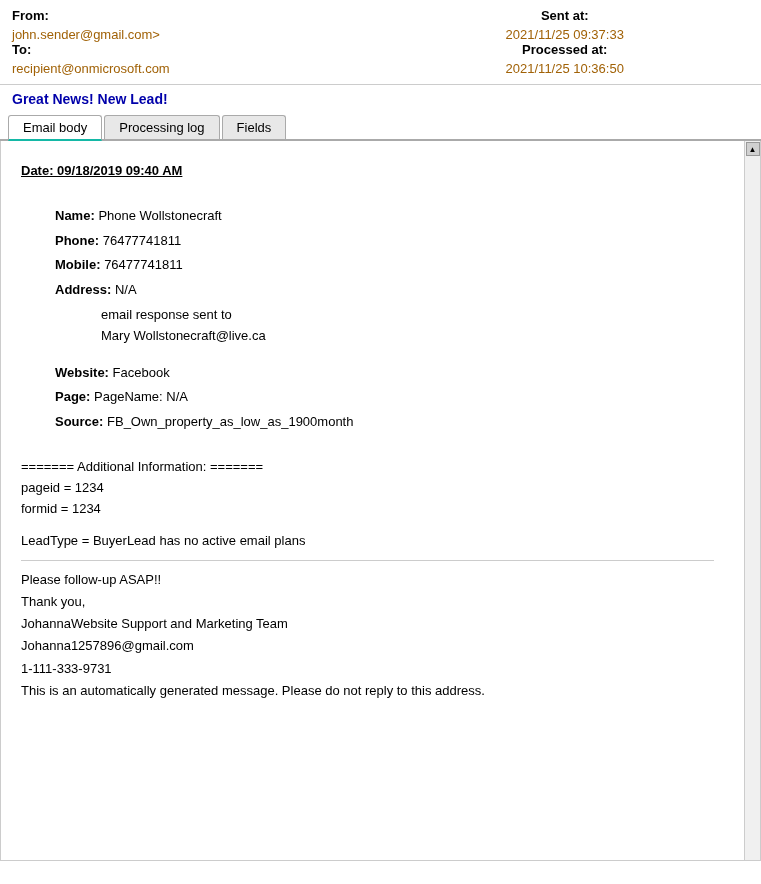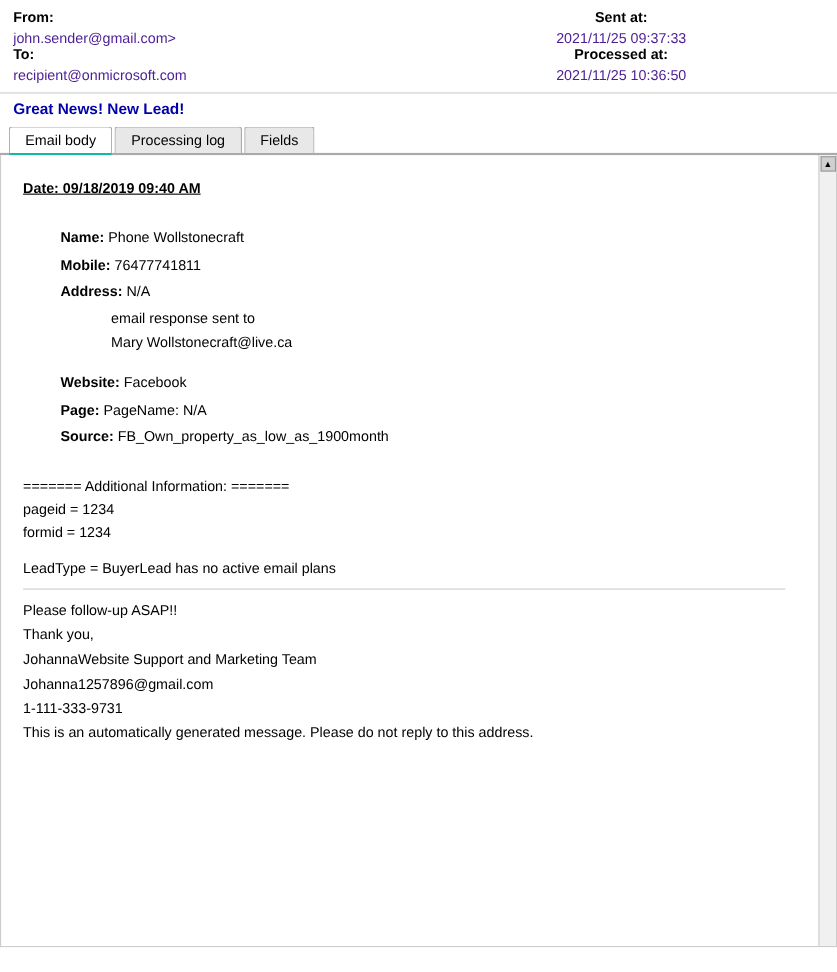--- a/index.html
+++ b/index.html
@@ -26,21 +26,21 @@
       flex-direction: column;
     }
 
     .header-label {
       font-weight: bold;
       min-width: 40px;
       color: #000;
     }
 
     .header-value {
-      color: #4c1d95;
+      color: #a16207;
     }
 
     .header-right {
       text-align: center;
     }
 
     .header-right .header-row {
       justify-content: flex-end;
     }
 
@@ -208,20 +208,24 @@
 
   <div class="email-body">
 
     <div class="email-date">Date: 09/18/2019 09:40 AM</div>
 
     <div class="field-row">
       <span class="field-label">Name:</span>
       <span>Phone Wollstonecraft</span>
     </div>
 
+    <div class="field-row">
+      <span class="field-label">Phone:</span>
+      <span>76477741811</span>
+    </div>
 
     <div class="field-row">
       <span class="field-label">Mobile:</span>
       <span>76477741811</span>
     </div>
 
     <div class="field-row">
       <span class="field-label">Address:</span>
       <span>N/A</span>
     </div>

